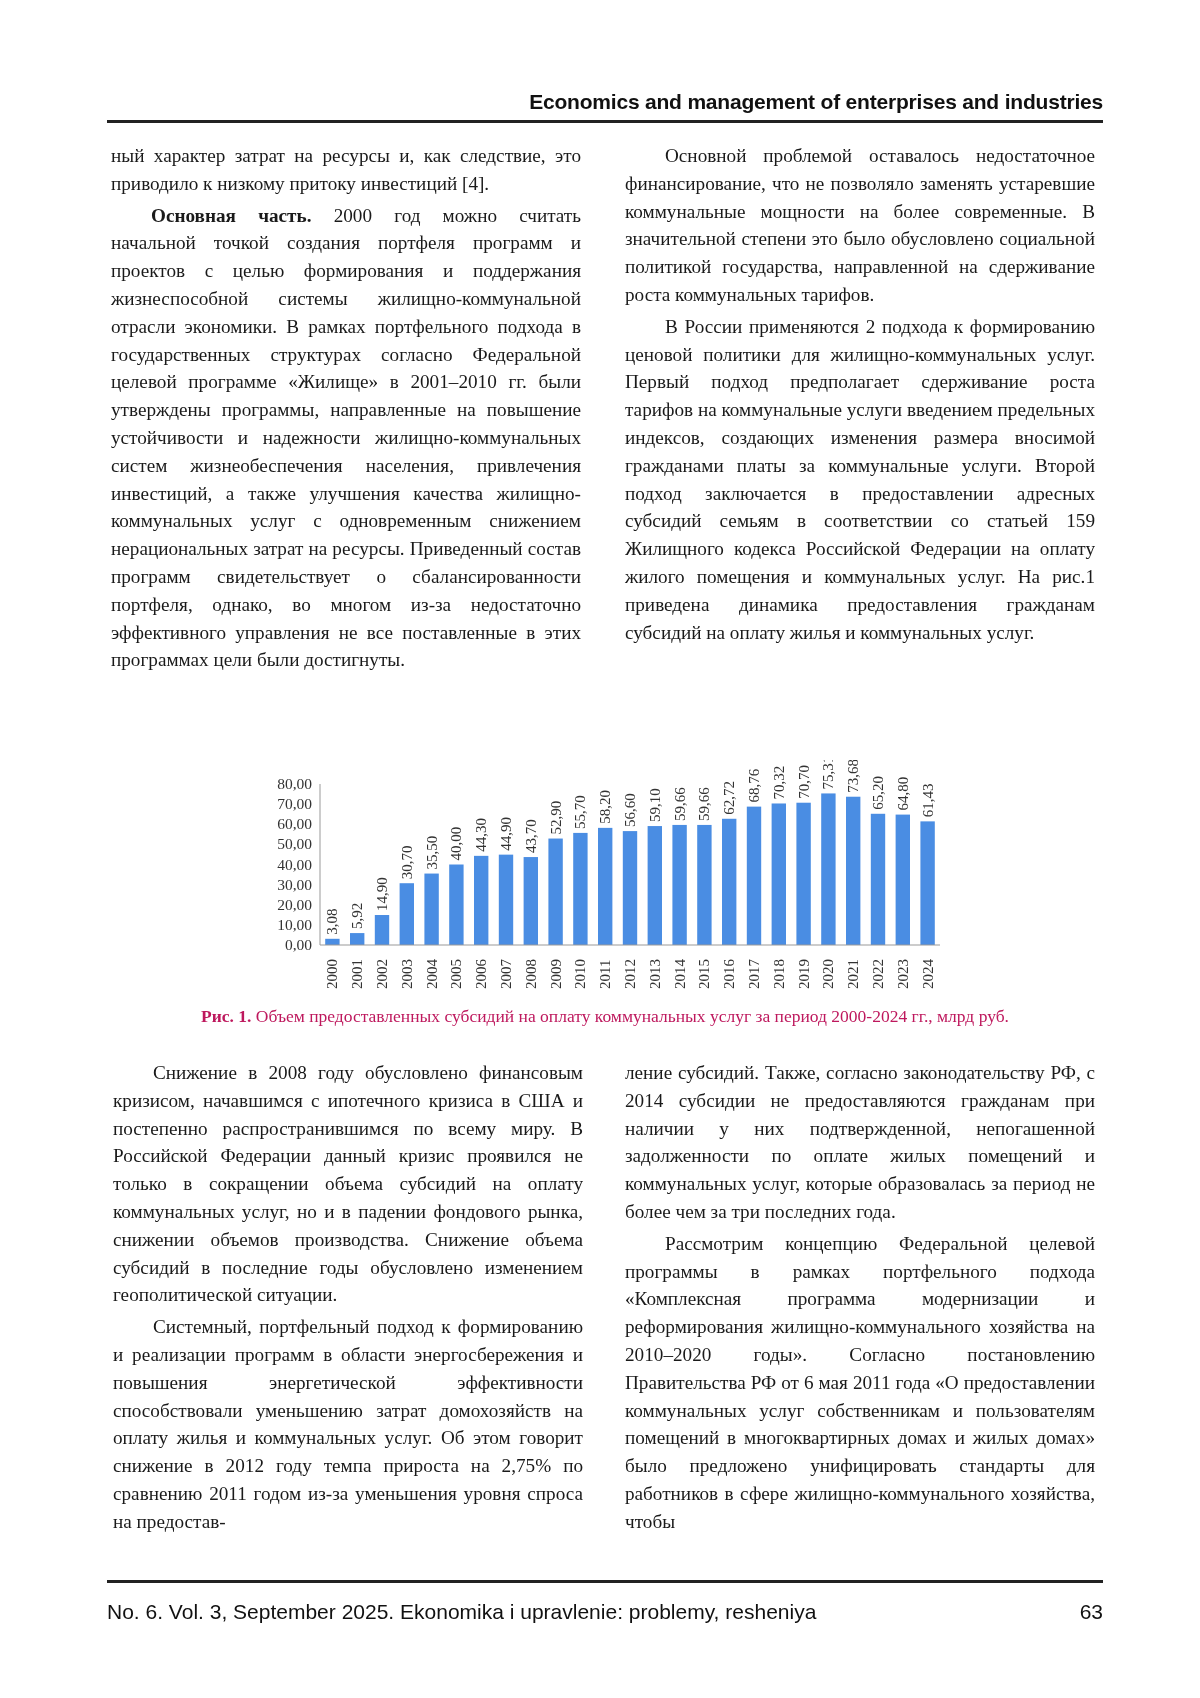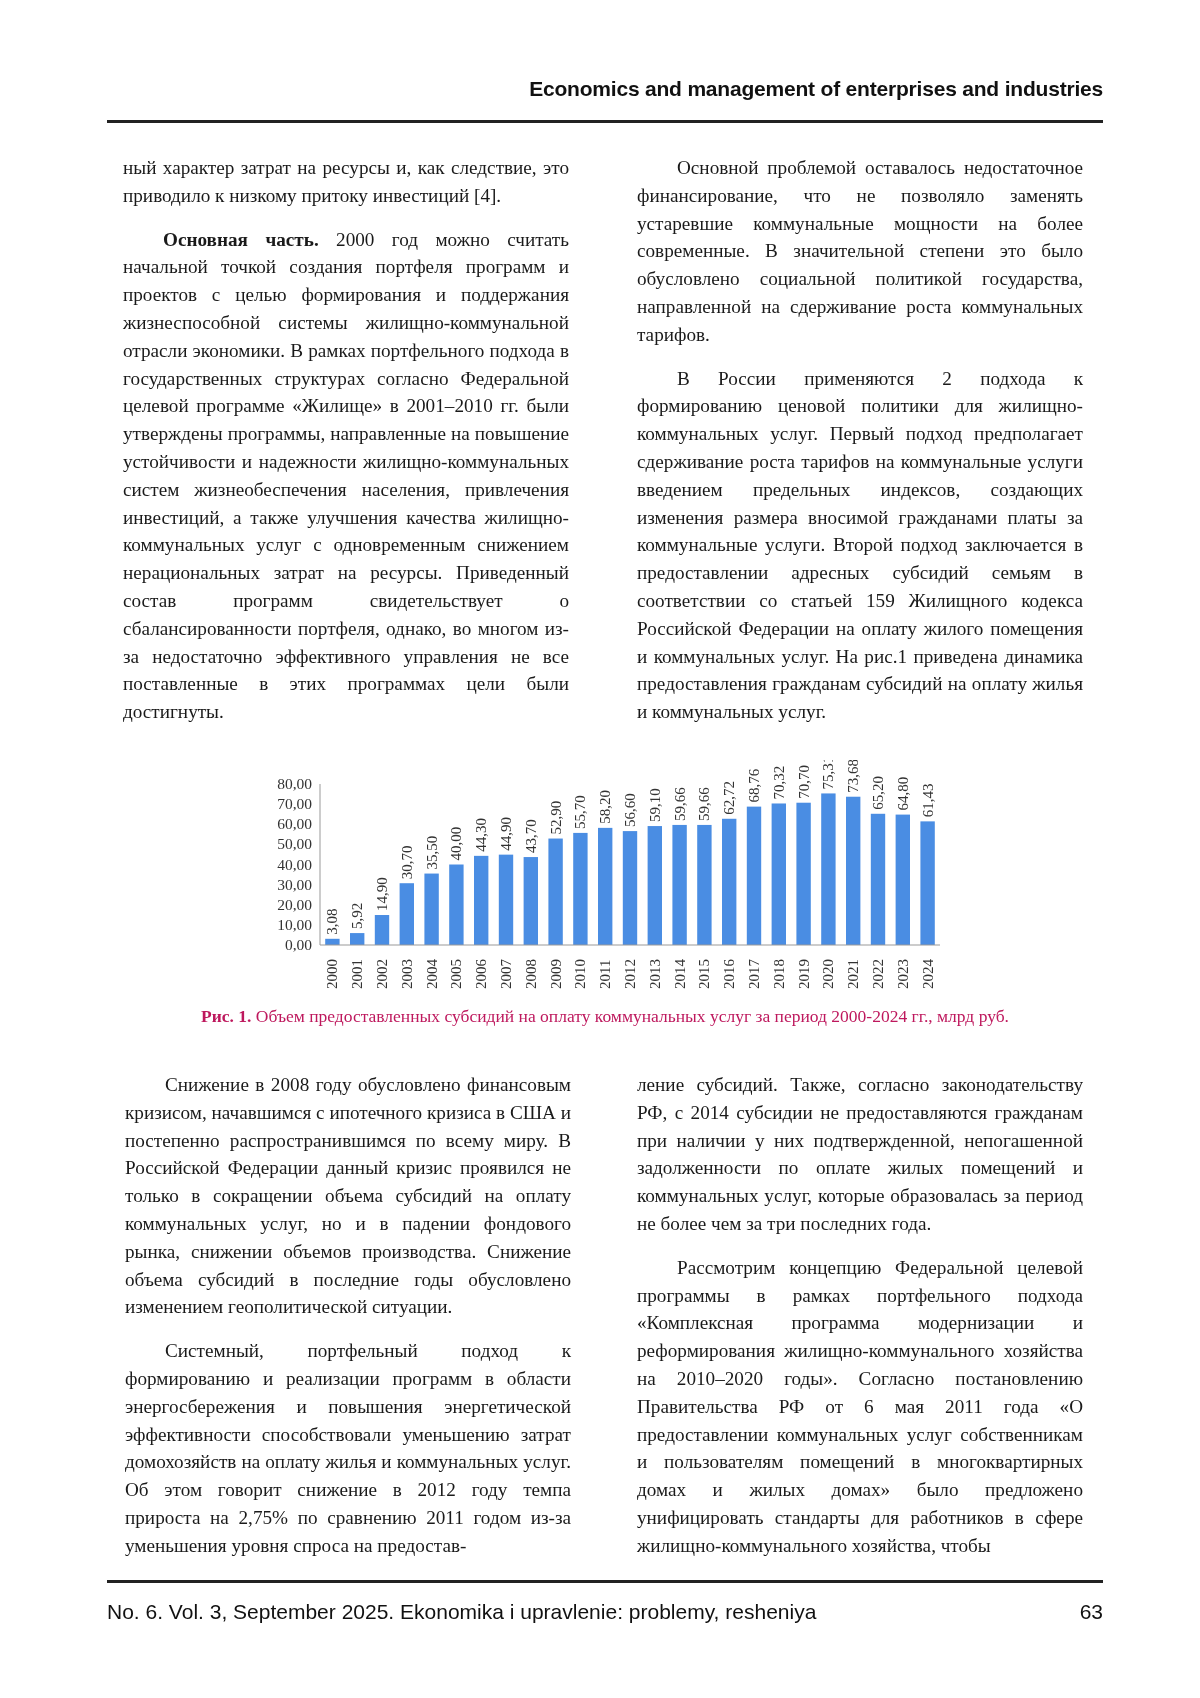--- a/index.html
+++ b/index.html
@@ -1,22 +1,22 @@
 <!DOCTYPE html>
 <html><head>
 <meta charset="utf-8">
 <style>
   html, body { margin: 0; padding: 0; background: #ffffff; }
   body { width: 1200px; height: 1698px; position: relative; overflow: hidden; color: #1a1a1a; }
-  .page-header { position: absolute; left: 107px; top: 77px; width: 996px; text-align: right;
+  .page-header { position: absolute; left: 107px; top: 90px; width: 996px; text-align: right;
     font-family: "Liberation Sans", sans-serif; font-weight: bold; font-size: 21px; letter-spacing: -0.2px; color: #111; }
   .header-rule { position: absolute; left: 107px; top: 120px; width: 996px; height: 3px; background: #222; }
   .col { position: absolute; width: 478px; font-family: "Liberation Serif", serif; font-size: 19.2px;
     line-height: 27.8px; text-align: justify; color: #1a1a1a; }
-  .col p { margin: 16px; hyphens: manual; }
+  .col p { margin: 4px; hyphens: manual; }
   .col p.indent { text-indent: 40px; }
   .col-tl { left: 107px; top: 138px; }
   .col-tr { left: 621px; top: 138px; }
   .col-bl { left: 109px; top: 1055px; }
   .col-br { left: 621px; top: 1055px; }
   b.lead { font-weight: bold; }
   .chart { position: absolute; left: 240px; top: 760px; width: 720px; height: 230px; }
   .caption { position: absolute; left: 107px; top: 1006px; width: 996px; text-align: center;
     font-family: "Liberation Serif", serif; font-size: 17.5px; color: #be185d; }
   .caption b { font-weight: bold; }

